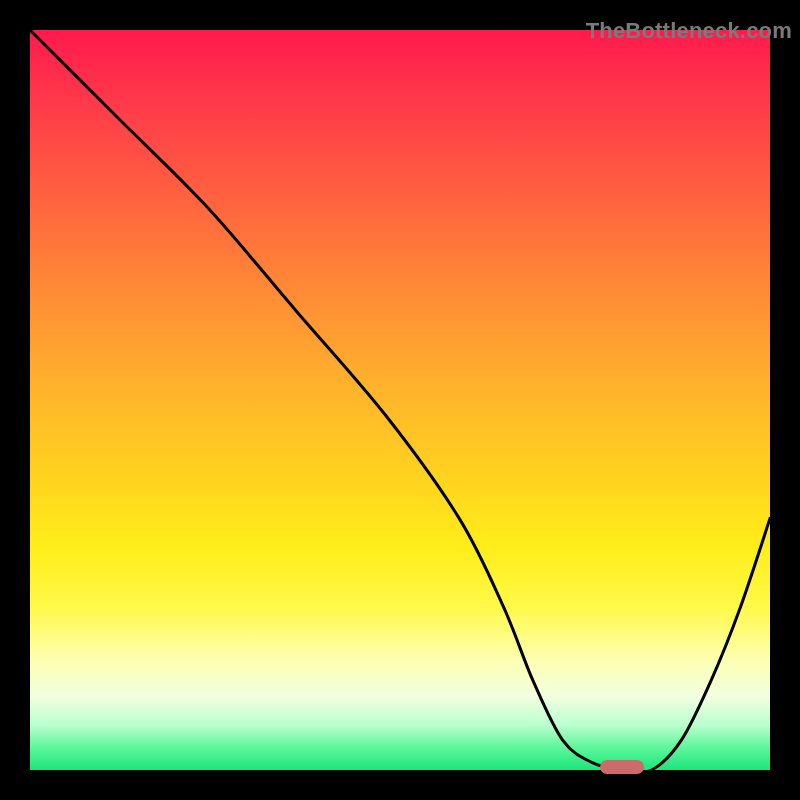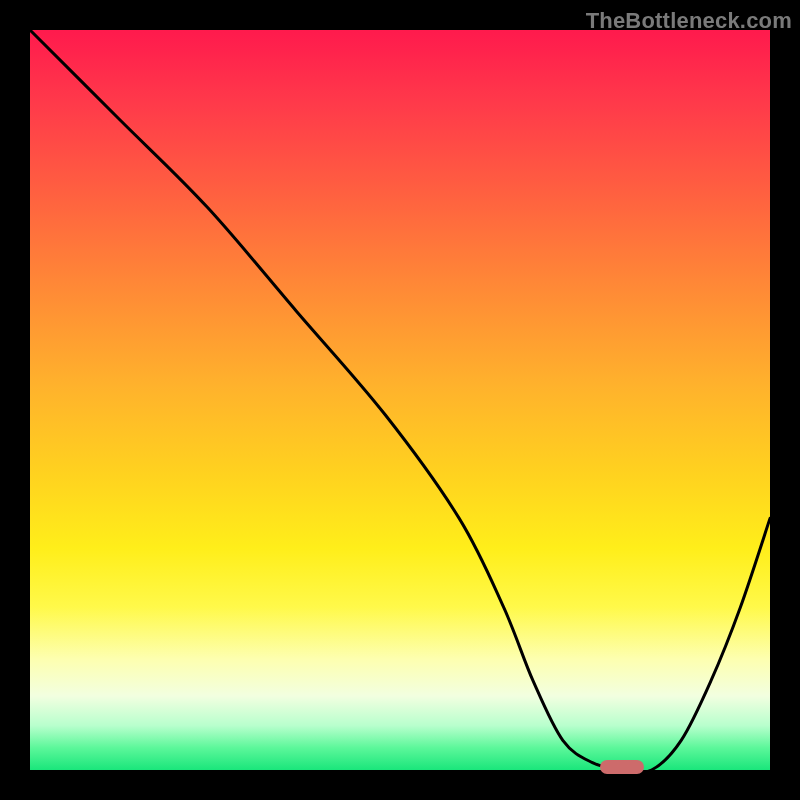--- a/index.html
+++ b/index.html
@@ -34,21 +34,21 @@
       #ffee1a 70%,
       #fff94a 78%,
       #fdffb0 85%,
       #f2ffe0 90%,
       #b8ffcd 94%,
       #5cf79a 97%,
       #1ae67b 100%);
   }
   .watermark {
     position: absolute;
-    top: 8px;
+    top: 18px;
     right: 8px;
     font-family: Arial, Helvetica, sans-serif;
     font-size: 22px;
     font-weight: 600;
     color: #7a7a7a;
     letter-spacing: 0.2px;
     margin-left: 40px;
   }
   svg.curve {
     position: absolute;

